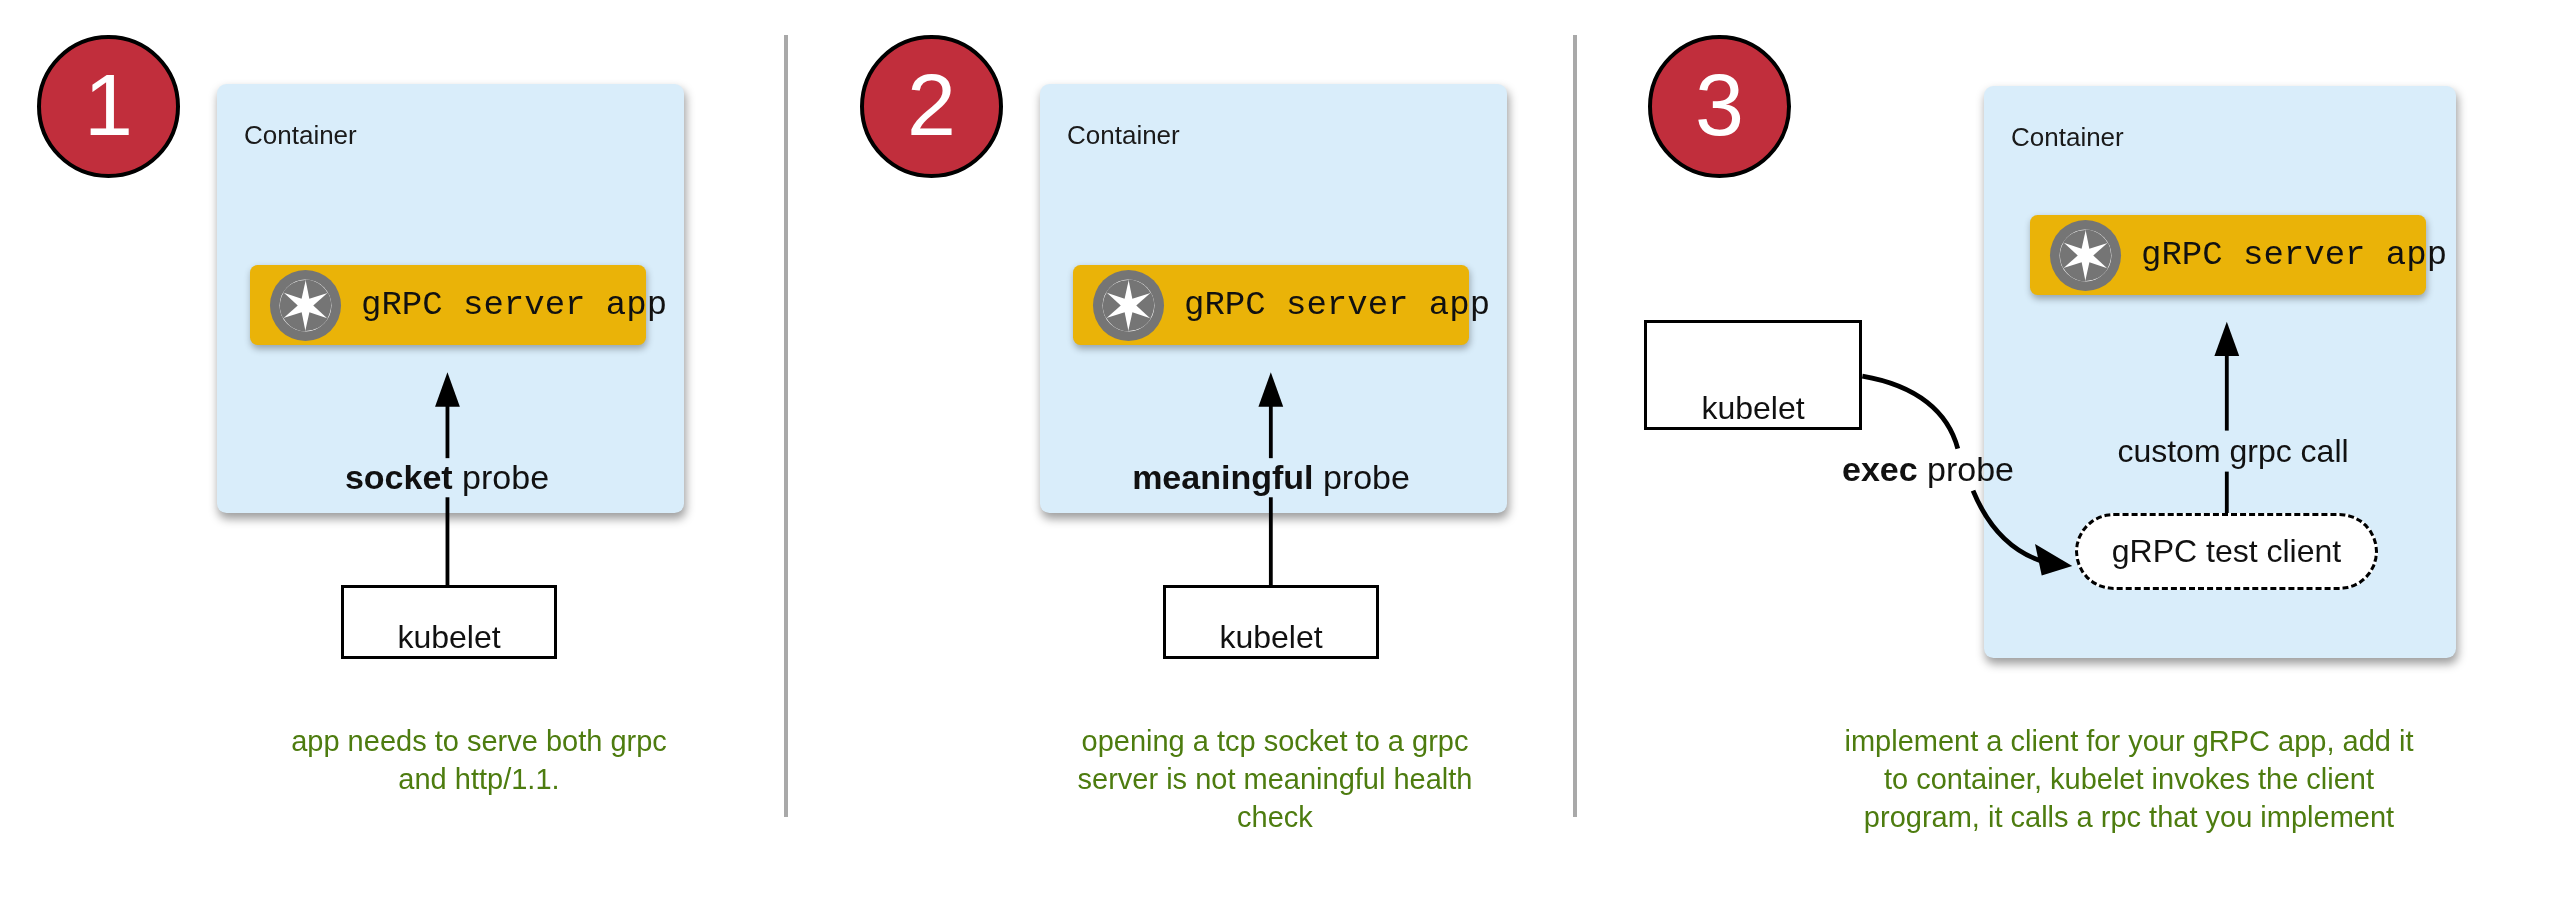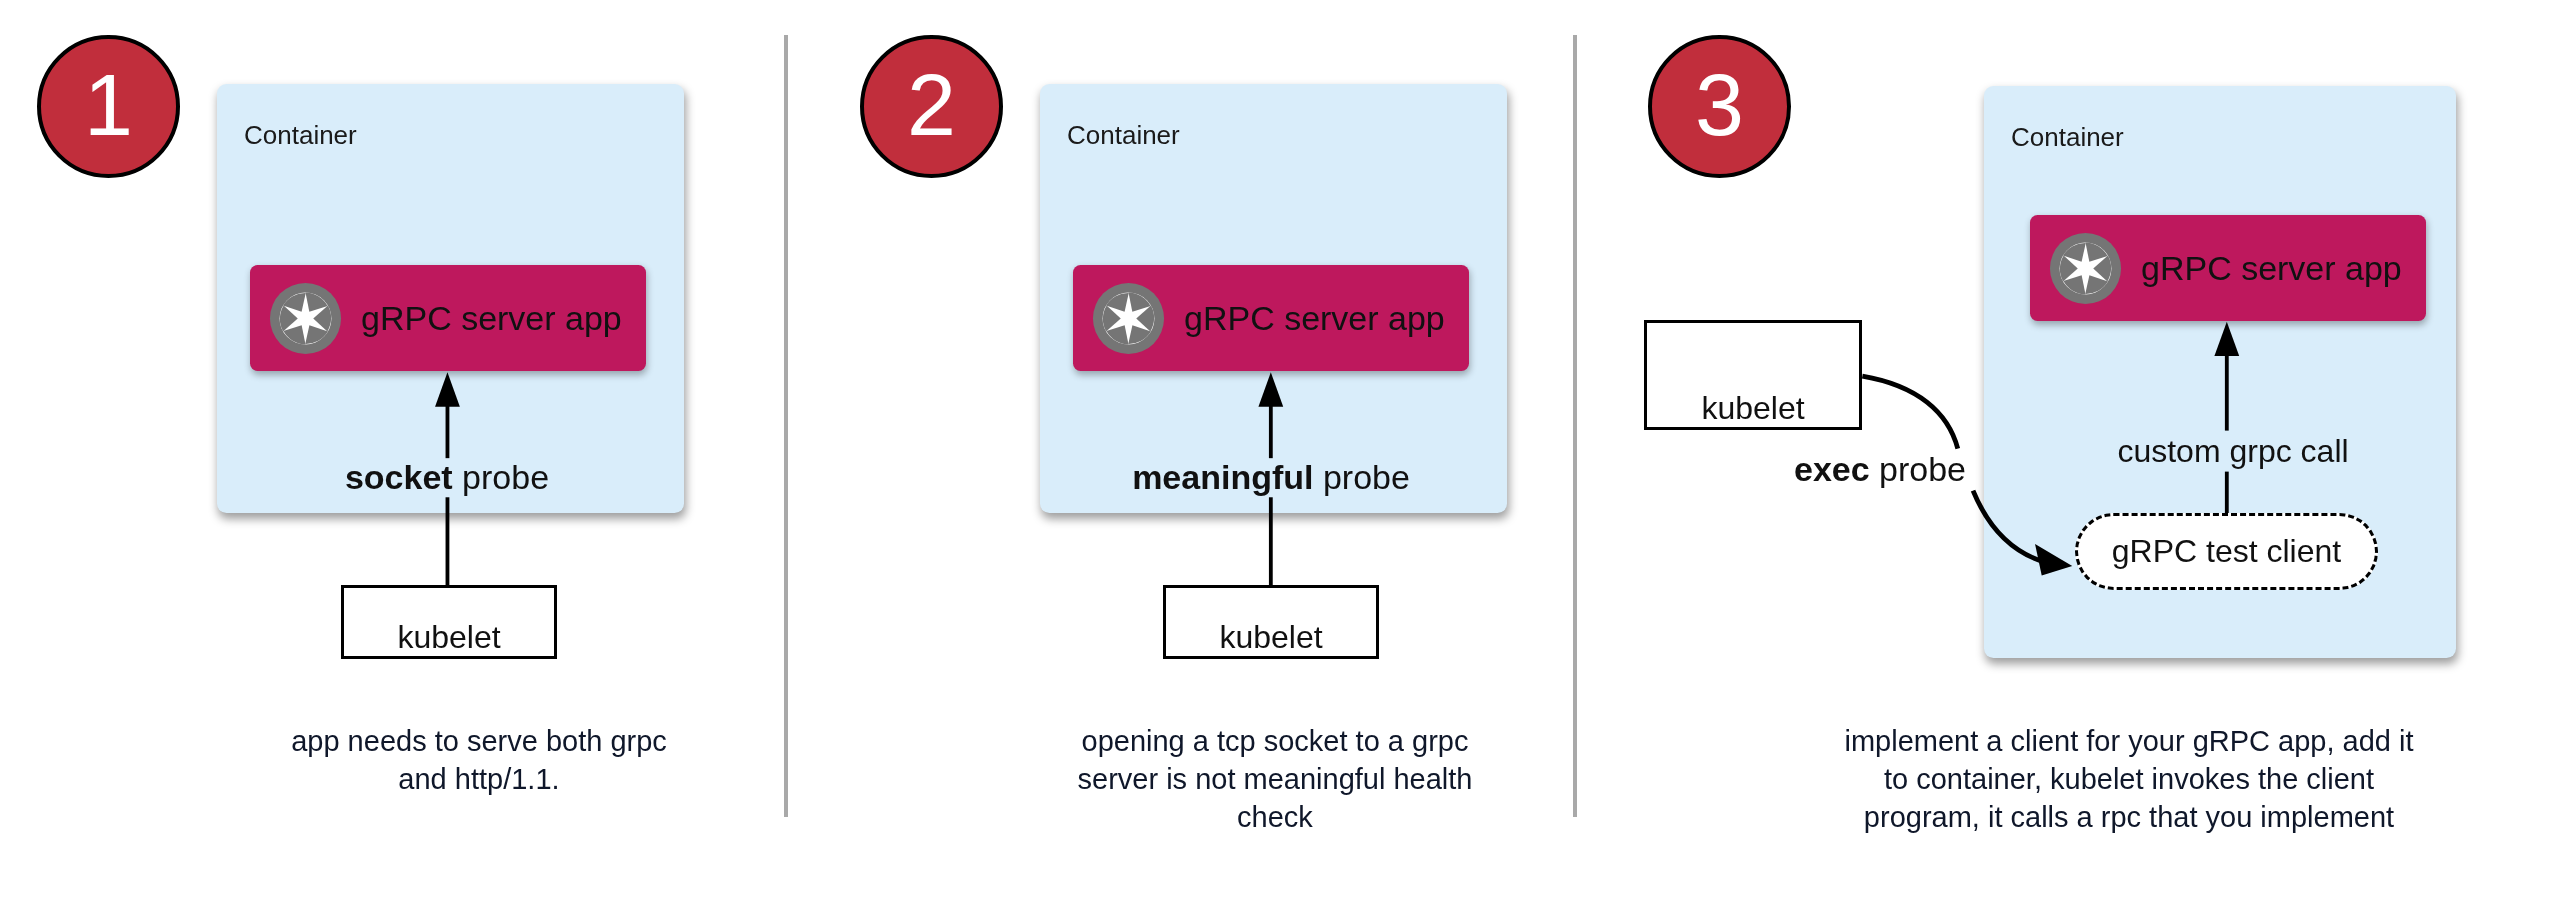--- a/index.html
+++ b/index.html
@@ -14,23 +14,23 @@
   }
   .step-circle .digit{color:#fff;font-size:88px;line-height:1;margin-top:-3.8px;}
   .container-box{
     position:absolute;background:#d9edfa;border-radius:9.5px;
     box-shadow:1.9px 5.7px 9.5px rgba(0,0,0,.38);
   }
   .container-label{
     position:absolute;left:27px;top:36px;font-size:26px;color:#1a1a1a;
   }
   .app-box{
-    position:absolute;width:396px;height:106px;background:#be185d;border-radius:7.6px;
+    position:absolute;width:396px;height:80px;background:#eab308;border-radius:7.6px;
     box-shadow:1px 3.8px 7.6px rgba(0,0,0,.30);
-    display:flex;align-items:center;
+    display:flex;align-items:center;font-family:Liberation Mono, monospace;
   }
   .app-box .icon-wrap{margin-left:19px;width:73px;height:73px;flex:0 0 auto;}
   .app-box .app-label{margin-left:19px;font-size:34px;white-space:nowrap;}
   .plain-rect{
     position:absolute;background:#fff;border:3.8px solid #000;box-sizing:border-box;
     display:flex;align-items:flex-end;justify-content:center;
   }
   .plain-rect .rect-label{font-size:32px;}
   .dashed-pill{
     position:absolute;background:#fff;border:3.8px dashed #000;box-sizing:border-box;
@@ -38,21 +38,21 @@
   }
   .dashed-pill .rect-label{font-size:32px;}
   .centered-label{
     position:absolute;transform:translate(-50%,-50%);
     font-size:34px;white-space:nowrap;text-align:center;
   }
   .centered-label b{font-weight:bold;}
   .arrow-label-masked{background:#d9edfa;padding:1.9px 11.4px;font-size:32px;}
   .caption{
     position:absolute;transform:translate(-50%,0);
-    font-size:29px;line-height:38px;text-align:center;white-space:nowrap;color:#0f172a;
+    font-size:29px;line-height:38px;text-align:center;white-space:nowrap;color:#4d7c0f;
   }
   .divider{position:absolute;width:3.8px;background:#a9a9a9;}
   #wires{position:absolute;left:0;top:0;z-index:5;pointer-events:none;}
   .container-box,.divider,.step-circle{z-index:1;}
   .app-box,.plain-rect,.dashed-pill,.centered-label,.caption{z-index:10;}
 </style>
 </head>
 <body>
 
 <div id="canvas">
@@ -163,21 +163,21 @@
         </g>
       </svg>
     </span>
     <span class="app-label">gRPC server app</span>
   </div>
 
   <div class="plain-rect" style="left:1644px;top:320px;width:218px;height:110px;">
     <span class="rect-label">kubelet</span>
   </div>
 
-  <div class="centered-label" style="left:1880px;top:469px;">
+  <div class="centered-label" style="left:1928px;top:469px;">
     <b>exec</b><span> probe</span>
   </div>
 
   <div class="centered-label arrow-label-masked" style="left:2233px;top:451px;">custom grpc call</div>
 
   <div class="dashed-pill" style="left:2075px;top:513px;width:303px;height:77px;">
     <span class="rect-label">gRPC test client</span>
   </div>
 
   <div class="caption" style="left:2129px;top:722px;">

